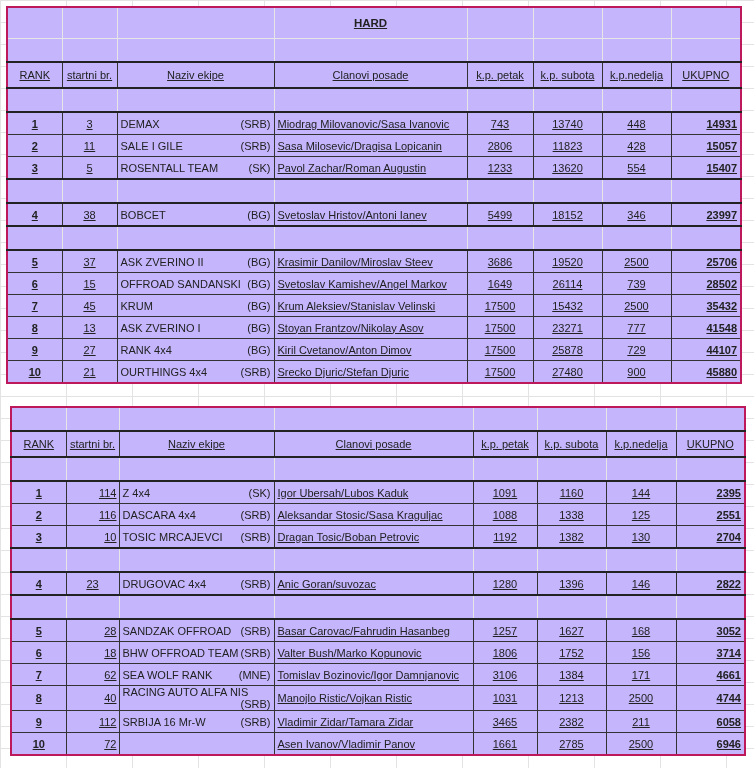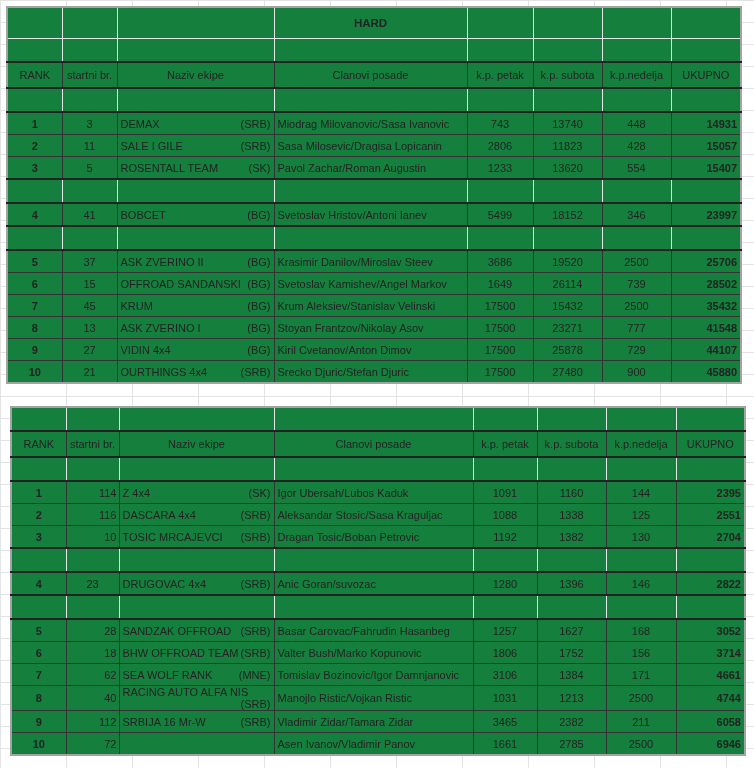--- a/index.html
+++ b/index.html
@@ -11,23 +11,24 @@
     background-image:
       linear-gradient(to right, #e3e3e3 1px, transparent 1px),
       linear-gradient(to bottom, #e3e3e3 1px, transparent 1px);
     background-size: 66px 22px;
     background-position: 0 0;
   }
   .sheet {
     position: absolute;
     border-collapse: collapse;
     table-layout: fixed;
-    background: #15803d;
-    border: 2px solid #a3a3a3;
+    background: #c4b5fd;
+    border: 2px solid #be185d;
     font-size: 11px;
+    text-decoration: underline;
   }
   .sheet td {
     padding: 0 3px;
     height: 21px;
     white-space: nowrap;
     overflow: hidden;
     border-left: 1px solid #e6e6e6;
     border-right: 1px solid #e6e6e6;
   }
   #hard { left: 6px; top: 6px; }
@@ -152,21 +153,21 @@
         <td></td>
         <td></td>
         <td></td>
         <td></td>
         <td></td>
         <td></td>
         <td></td>
       </tr>
       <tr class="data-row">
         <td class="rank">4</td>
-        <td class="start">41</td>
+        <td class="start">38</td>
         <td class="team-cell">
           <span class="team-name">BOBCET</span>
           <span class="team-country">(BG)</span>
         </td>
         <td>Svetoslav Hristov/Antoni Ianev</td>
         <td class="num">5499</td>
         <td class="num">18152</td>
         <td class="num">346</td>
         <td class="total">23997</td>
       </tr>
@@ -229,21 +230,21 @@
         <td>Stoyan Frantzov/Nikolay Asov</td>
         <td class="num">17500</td>
         <td class="num">23271</td>
         <td class="num">777</td>
         <td class="total">41548</td>
       </tr>
       <tr class="data-row">
         <td class="rank">9</td>
         <td class="start">27</td>
         <td class="team-cell">
-          <span class="team-name">VIDIN 4x4</span>
+          <span class="team-name">RANK 4x4</span>
           <span class="team-country">(BG)</span>
         </td>
         <td>Kiril Cvetanov/Anton Dimov</td>
         <td class="num">17500</td>
         <td class="num">25878</td>
         <td class="num">729</td>
         <td class="total">44107</td>
       </tr>
       <tr class="data-row">
         <td class="rank">10</td>

